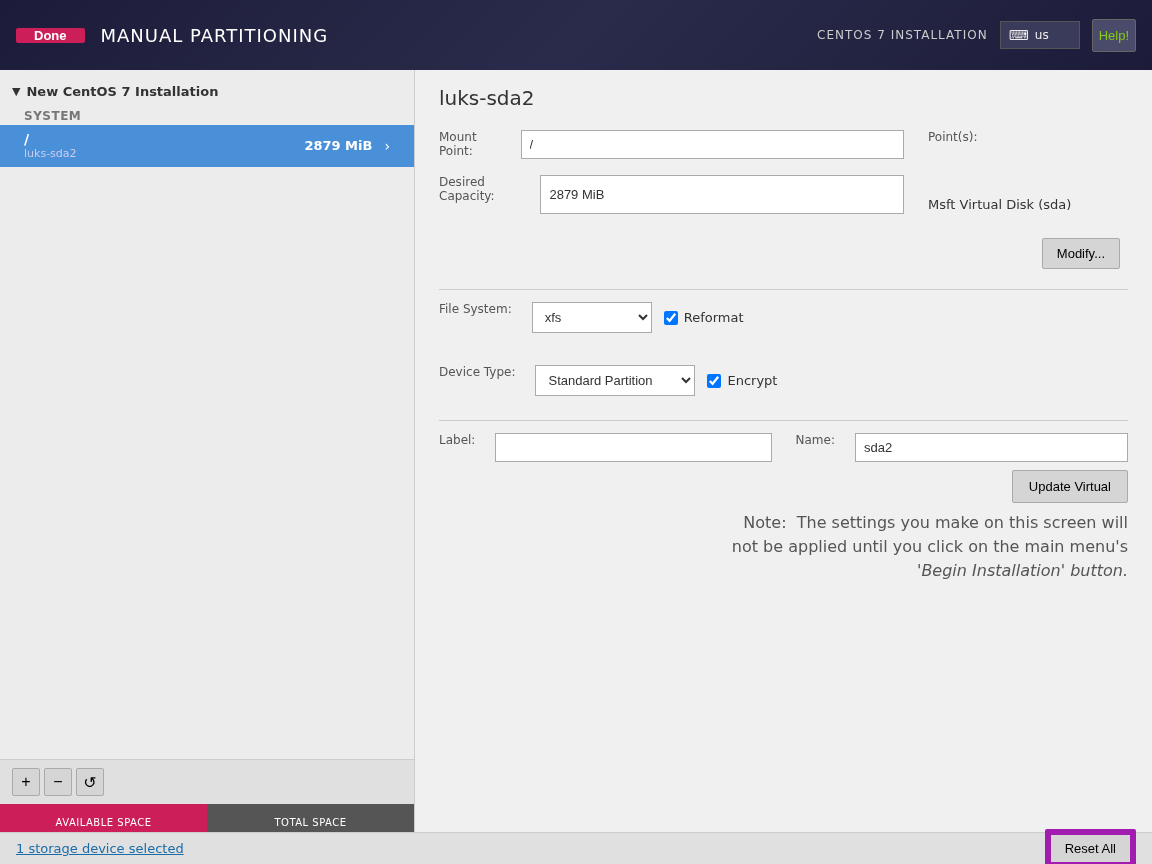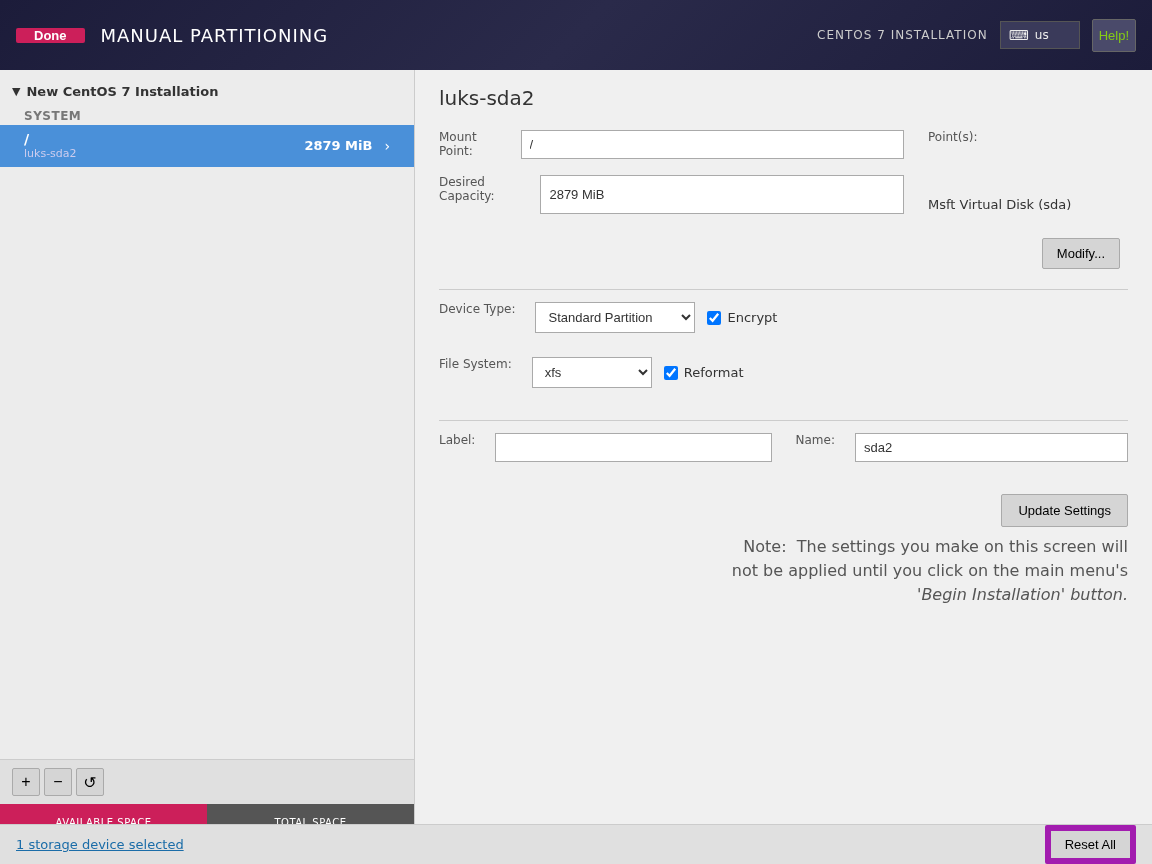--- a/index.html
+++ b/index.html
@@ -325,21 +325,21 @@
 
     
     .section-divider {
       margin: 12px 0;
       border: none;
       border-top: 1px solid #ccc;
     }
 
     
     .footer-bar {
-      height: 40px;
+      height: 32px;
       background: #e0e0e0;
       border-top: 1px solid #ccc;
       display: flex;
       align-items: center;
       justify-content: space-between;
       padding: 0 16px;
       position: absolute;
       bottom: 0;
       width: 100%;
     }
@@ -450,70 +450,70 @@
       </div>
     </div>
 
     <div class="clearfix" style="margin-bottom: 20px;">
       <div style="display:flex; justify-content: flex-end; padding-right: 8px;">
         <button class="modify-button">Modify...</button>
       </div>
     </div>
 
     <hr class="section-divider">
-
-    <div class="form-group" style="margin-bottom: 12px;">
-      <label class="form-label">Device Type:</label>
-      <div class="device-type-row">
-        <select class="form-select">
-          <option value="Standard Partition">Standard Partition</option>
-          <option value="RAID">RAID</option>
-          <option value="LVM">LVM</option>
-          <option value="btrfs">btrfs</option>
-        </select>
-        <label class="checkbox-label">
-          <input type="checkbox" checked="" style="">
-          <span>Encrypt</span>
-        </label>
-      </div>
-    </div>
 
     <div class="form-group" style="margin-bottom: 16px;">
       <label class="form-label">File System:</label>
       <div class="filesystem-row">
         <select class="form-select" style="min-width: 120px;">
           <option value="xfs">xfs</option>
           <option value="ext4">ext4</option>
           <option value="ext3">ext3</option>
           <option value="ext2">ext2</option>
           <option value="btrfs">btrfs</option>
           <option value="swap">swap</option>
         </select>
         <label class="checkbox-label">
           <input type="checkbox" checked="" style="">
           <span>Reformat</span>
         </label>
       </div>
     </div>
 
+    <div class="form-group" style="margin-bottom: 12px;">
+      <label class="form-label">Device Type:</label>
+      <div class="device-type-row">
+        <select class="form-select">
+          <option value="Standard Partition">Standard Partition</option>
+          <option value="RAID">RAID</option>
+          <option value="LVM">LVM</option>
+          <option value="btrfs">btrfs</option>
+        </select>
+        <label class="checkbox-label">
+          <input type="checkbox" checked="" style="">
+          <span>Encrypt</span>
+        </label>
+      </div>
+    </div>
+
     <hr class="section-divider">
 
-    <div class="form-row" style="margin-bottom: 32px;">
+    <div class="form-row" style="margin-bottom: 8px;">
       <div class="form-group" style="flex: 1;">
         <label class="form-label">Label:</label>
         <input type="text" class="form-input" value="" style="">
       </div>
       <div class="form-group" style="flex: 1;">
         <label class="form-label">Name:</label>
         <input type="text" class="form-input" value="sda2" style="">
       </div>
     </div>
 
     <div class="clearfix">
-      <button class="update-btn">Update Settings</button>
+      <button class="update-btn">Update Virtual</button>
     </div>
 
     <div class="note-text">
       Note:&nbsp; The settings you make on this screen will<br>
       not be applied until you click on the main menu's<br>
       <em>'Begin Installation' button.</em>
     </div>
   </div>
 
   <div class="footer-bar">

